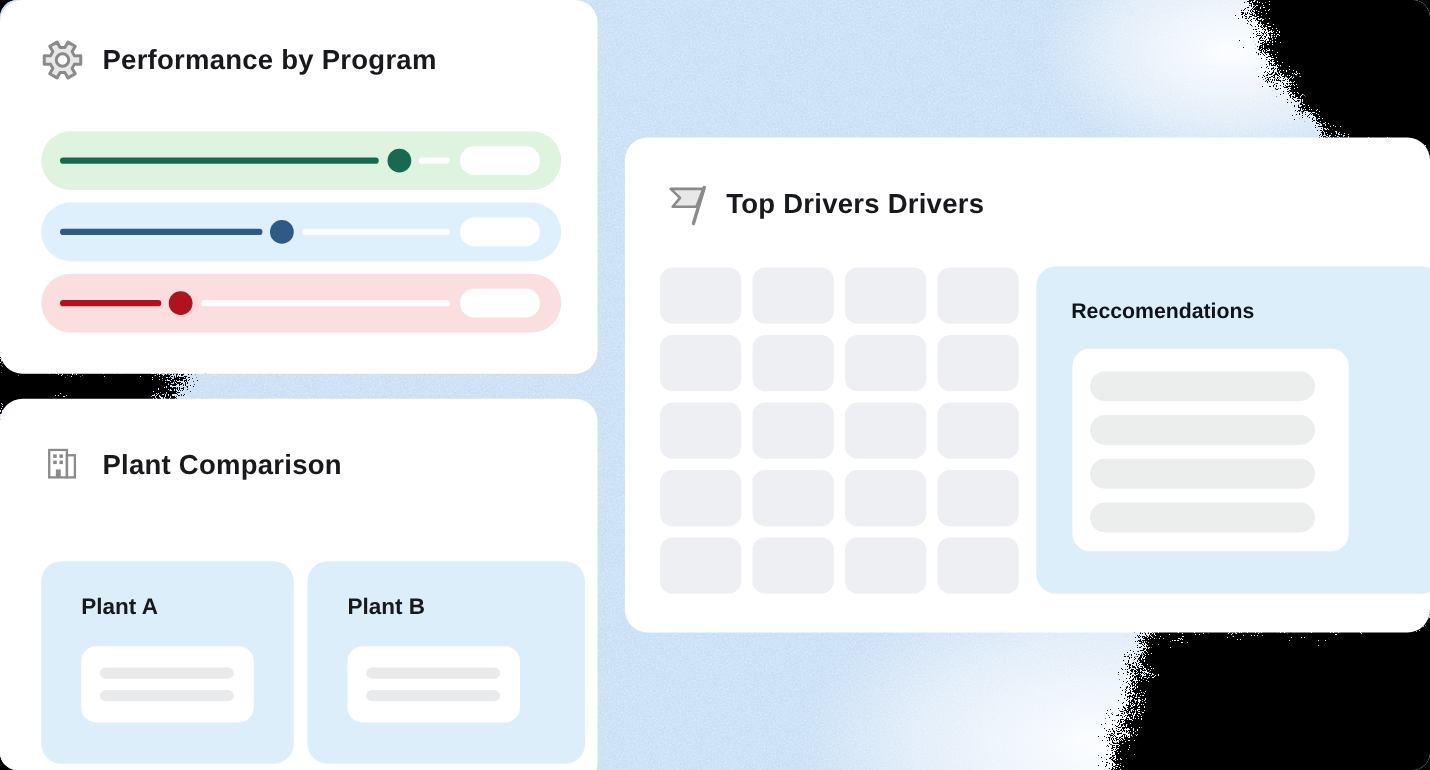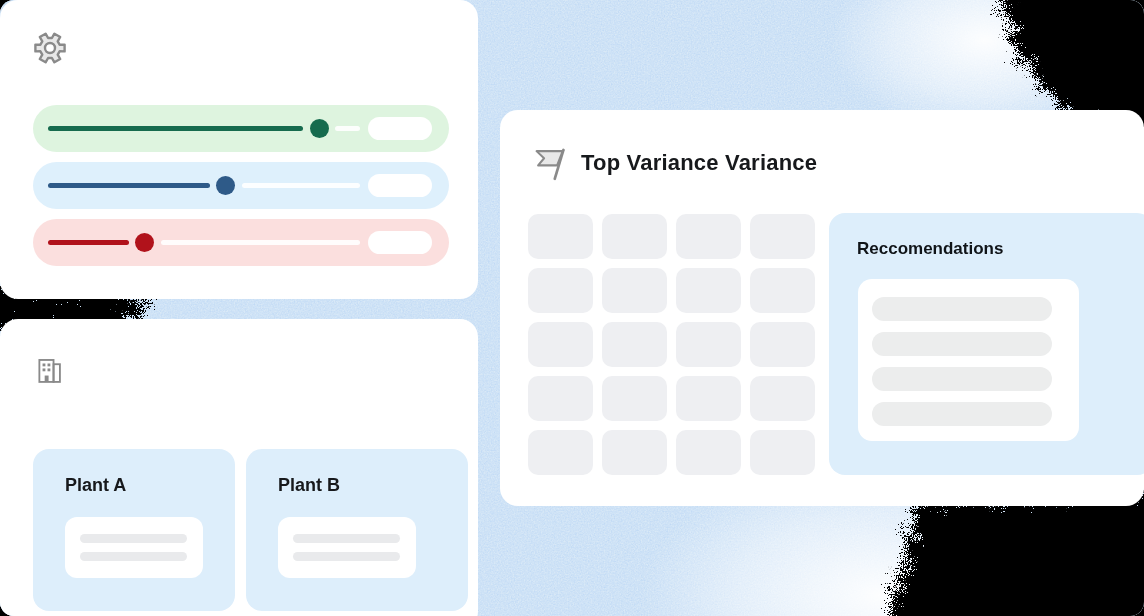--- a/index.html
+++ b/index.html
@@ -77,20 +77,21 @@
       <path d="M-40,286 L116,286 L152,309 L116,332 L-40,332 Z" fill="#000000"></path>
     </g>
   </svg>
 
   <section class="card" id="performance-card">
     <div class="card-header">
       <svg class="hdr-icon" width="34" height="34" viewBox="0 0 34 34">
         <path d="M31.6,13.6 L31.6,20.4 L26.6,20.3 L24.7,23.7 L27.2,28.0 L21.4,31.3 L18.9,27.0 L15.1,27.0 L12.6,31.3 L6.8,28.0 L9.3,23.7 L7.4,20.3 L2.4,20.4 L2.4,13.6 L7.4,13.7 L9.3,10.3 L6.8,6.0 L12.6,2.7 L15.1,7.0 L18.9,7.0 L21.4,2.7 L27.2,6.0 L24.7,10.3 L26.6,13.7 Z" fill="#e8e8e8" stroke="#8a8a8a" stroke-width="2.4" stroke-linejoin="round"></path>
         <circle cx="17" cy="17" r="5" fill="#ffffff" stroke="#8a8a8a" stroke-width="2.4"></circle>
       </svg>
+      <span class="card-title">Performance by Program</span>
     </div>
     <div id="performance-sliders">
         <div class="slider-row" style="background: rgb(222, 244, 223);">
           <div class="track-filled" style="left: 15px; width: 255.44px; background: rgb(22, 107, 78);"></div>
           <div class="track-rest" style="left: 302.44px; width: 24.56px;"></div>
           <div class="knob" style="left: 276.94px; background: rgb(22, 107, 78);"></div>
           <div class="value-pill"></div>
         </div>
         <div class="slider-row" style="background: rgb(222, 240, 252);">
           <div class="track-filled" style="left: 15px; width: 161.84px; background: rgb(46, 90, 136);"></div>
@@ -111,20 +112,21 @@
     <div class="card-header">
       <svg class="hdr-icon" width="34" height="34" viewBox="0 0 48 48">
         <rect x="9" y="7" width="20" height="31" fill="none" stroke="#8a8a8a" stroke-width="2.6"></rect>
         <rect x="29" y="13" width="9" height="25" fill="none" stroke="#8a8a8a" stroke-width="2.6"></rect>
         <rect x="13.5" y="12" width="4" height="4" fill="#8a8a8a"></rect>
         <rect x="20.5" y="12" width="4" height="4" fill="#8a8a8a"></rect>
         <rect x="13.5" y="19" width="4" height="4" fill="#8a8a8a"></rect>
         <rect x="20.5" y="19" width="4" height="4" fill="#8a8a8a"></rect>
         <rect x="16.5" y="29" width="5.5" height="9" fill="#8a8a8a"></rect>
       </svg>
+      <span class="card-title">Plant Comparison</span>
     </div>
     <div id="plant-panels">
         <div class="plant-panel" style="left: 33px;">
           <div class="plant-label">Plant A</div>
           <div class="plant-box">
             <div class="plant-bar" style="top: 17px;"></div>
             <div class="plant-bar" style="top: 35px;"></div>
           </div>
         </div>
         <div class="plant-panel" style="left: 246px; padding-left: 20px;">
@@ -136,21 +138,21 @@
         </div>
       </div>
   </section>
 
   <section class="card" id="variance-card">
     <div class="card-header">
       <svg class="hdr-icon" width="38" height="38" viewBox="0 0 48 48">
         <line x1="41" y1="7.5" x2="30" y2="44" stroke="#8a8a8a" stroke-width="3.4" stroke-linecap="round"></line>
         <path d="M7,9 L40,9 L33,27 L9,27 L16.5,18 Z" fill="#e8e8e8" stroke="#8a8a8a" stroke-width="2.6" stroke-linejoin="round"></path>
       </svg>
-      <span class="card-title">Top Variance Variance</span>
+      <span class="card-title">Top Drivers Drivers</span>
     </div>
     <div id="variance-grid">
         <div class="grid-box" style="left: 0px; top: 0px;"></div>
         <div class="grid-box" style="left: 74px; top: 0px;"></div>
         <div class="grid-box" style="left: 148px; top: 0px;"></div>
         <div class="grid-box" style="left: 222px; top: 0px;"></div>
         <div class="grid-box" style="left: 0px; top: 54px;"></div>
         <div class="grid-box" style="left: 74px; top: 54px;"></div>
         <div class="grid-box" style="left: 148px; top: 54px;"></div>
         <div class="grid-box" style="left: 222px; top: 54px;"></div>

